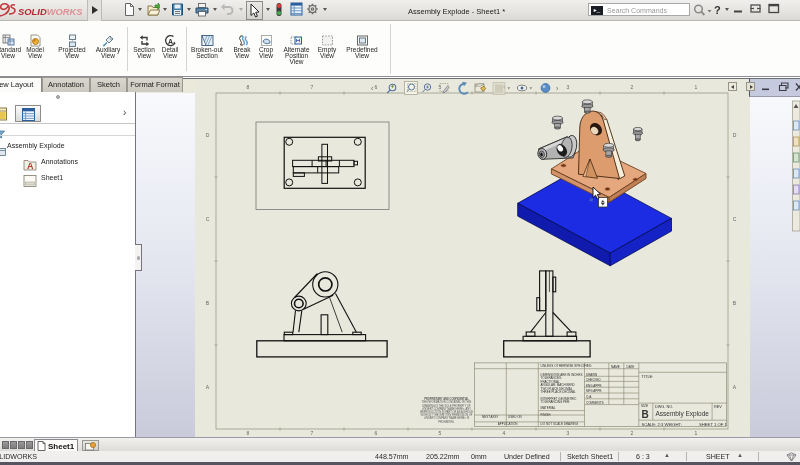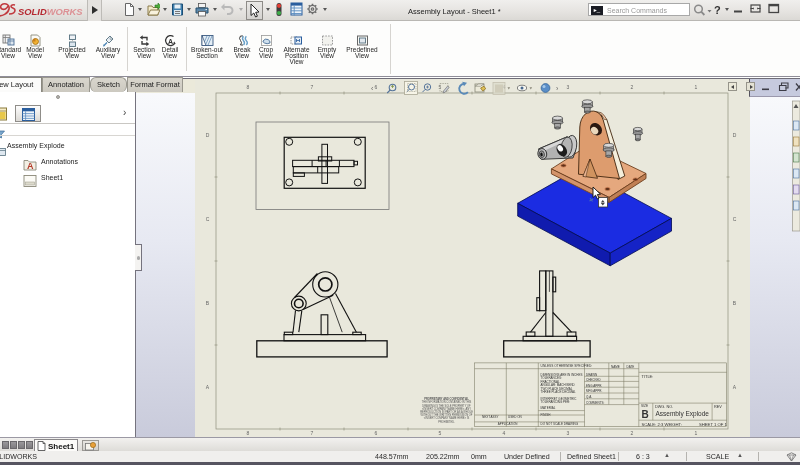--- a/index.html
+++ b/index.html
@@ -130,21 +130,21 @@
           <g fill="none" stroke="#6e6e6e" stroke-width="1.3">
             <circle cx="6.5" cy="7" r="3.6"></circle>
             <circle cx="6.5" cy="7" r="1.2"></circle>
           </g>
           <g stroke="#6e6e6e" stroke-width="1.6">
             <path d="M6.5,1.8 v1.6 M6.5,10.6 v1.6 M1.3,7 h1.6 M10.1,7 h1.6 M2.8,3.3 l1.2,1.2 M9,9.5 l1.2,1.2 M10.2,3.3 L9,4.5 M4,9.5 L2.8,10.7"></path>
           </g>
         </svg>
     </div>
       <div class="darr" style="left:323px;"></div>
-    <div id="wtitle">Assembly Layout - Sheet1 *</div>
+    <div id="wtitle">Assembly Explode - Sheet1 *</div>
     <div id="searchbox">
       <div class="sicon">▸_</div>
       <div class="stext">Search Commands</div>
     </div>
     <svg class="abs" style="left:693px;top:3px;" width="20" height="15" viewBox="0 0 20 15">
         <circle cx="5.5" cy="6" r="3.8" fill="none" stroke="#8a8a8a" stroke-width="1.5"></circle>
         <path d="M8.4,8.9 L11.4,12" stroke="#8a8a8a" stroke-width="1.8"></path>
         <path d="M14.5,7 l2,2.4 2,-2.4 z" fill="#777"></path>
       </svg>
     <div class="wctl" style="left:714px;top:4px;font-size:11px;font-weight:bold;color:#333;">?</div>
@@ -554,21 +554,21 @@
         </g>
         <g stroke="#3c3c46" stroke-width="1.3">
           <path d="M46,4.5 l6,7 M52,4.5 l-6,7"></path>
         </g>
       </svg>
     </div>
   </div>
   <div id="tabsrow">
     <div class="ctab active" style="left:-16px;width:58px;">View Layout</div>
     <div class="ctab" style="left:42px;width:48px;">Annotation</div>
-    <div class="ctab" style="left:90px;width:37px;border-radius:6px;">Sketch</div>
+    <div class="ctab" style="left:90px;width:37px;">Sketch</div>
     <div class="ctab" style="left:127px;width:56px;">Format Format</div>
   </div>
   <div class="abs" style="left:728px;top:82px;width:9px;height:9px;border:1px solid #96948a;background:#eceada;">
     <div class="abs" style="left:2px;top:2px;width:0;height:0;border-top:2.5px solid transparent;border-bottom:2.5px solid transparent;border-right:3.5px solid #444;"></div>
   </div>
   <div class="abs" style="left:746px;top:82px;width:9px;height:9px;border:1px solid #96948a;background:#e4e2d4;">
     <div class="abs" style="left:3px;top:2px;width:0;height:0;border-top:2.5px solid transparent;border-bottom:2.5px solid transparent;border-left:3.5px solid #444;"></div>
   </div>
   <div id="panel">
     <div class="abs" style="left:56px;top:3px;width:4px;height:4px;border-radius:50%;background:#b5b3af;border:1px solid #979591;"></div>
@@ -640,26 +640,26 @@
         </svg>
     </div>
   </div>
   <div id="statusbar">
     <div class="abs" style="left:-11px;top:2px;">SOLIDWORKS</div>
     <div class="abs" style="left:375px;top:2px;">448.57mm</div>
     <div class="abs" style="left:426px;top:2px;">205.22mm</div>
     <div class="abs" style="left:471px;top:2px;">0mm</div>
     <div class="abs" style="left:504px;top:2px;">Under Defined</div>
     <div class="ssep" style="left:560px;"></div>
-    <div class="abs" style="left:567px;top:2px;">Defined Sheet1</div>
+    <div class="abs" style="left:567px;top:2px;">Sketch Sheet1</div>
     <div class="ssep" style="left:618px;"></div>
     <div class="abs" style="left:636px;top:2px;">6 : 3</div>
     <div class="abs" style="left:664px;top:1px;font-size:6px;color:#555;">▲</div>
     <div class="ssep" style="left:686px;"></div>
-    <div class="abs" style="left:706px;top:2px;">SCALE</div>
+    <div class="abs" style="left:706px;top:2px;">SHEET</div>
     <div class="abs" style="left:737px;top:1px;font-size:6px;color:#555;">▲</div>
     <div class="ssep" style="left:758px;"></div>
     <svg class="abs" style="left:786px;top:1px;" width="11" height="10" viewBox="0 0 11 10">
         <path d="M1,3 L5.5,0.8 L10,3 L5.5,9 z" fill="none" stroke="#777" stroke-width="0.9"></path>
         <path d="M1,3 h9 M3.5,3 L5.5,9 L7.5,3" fill="none" stroke="#777" stroke-width="0.7"></path>
       </svg>
   </div>
   <div id="botline"></div>
 </div>
 

